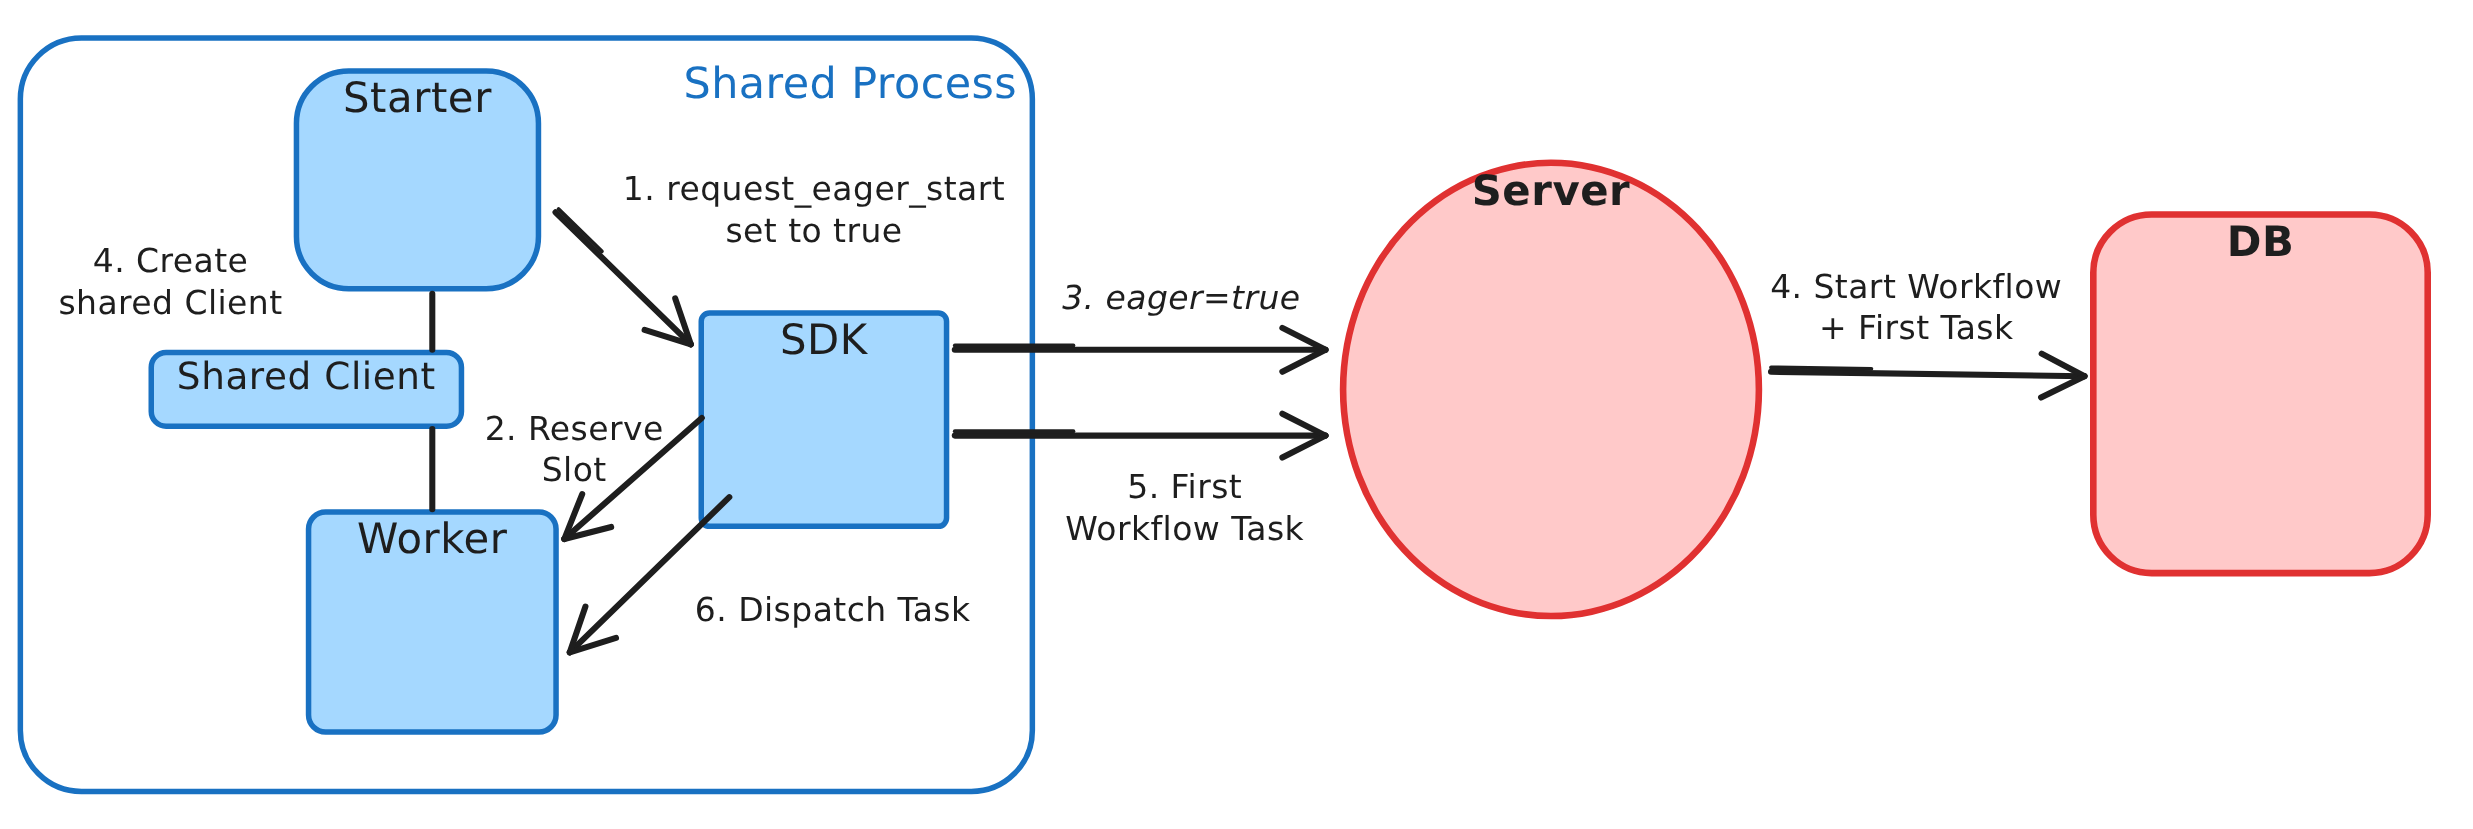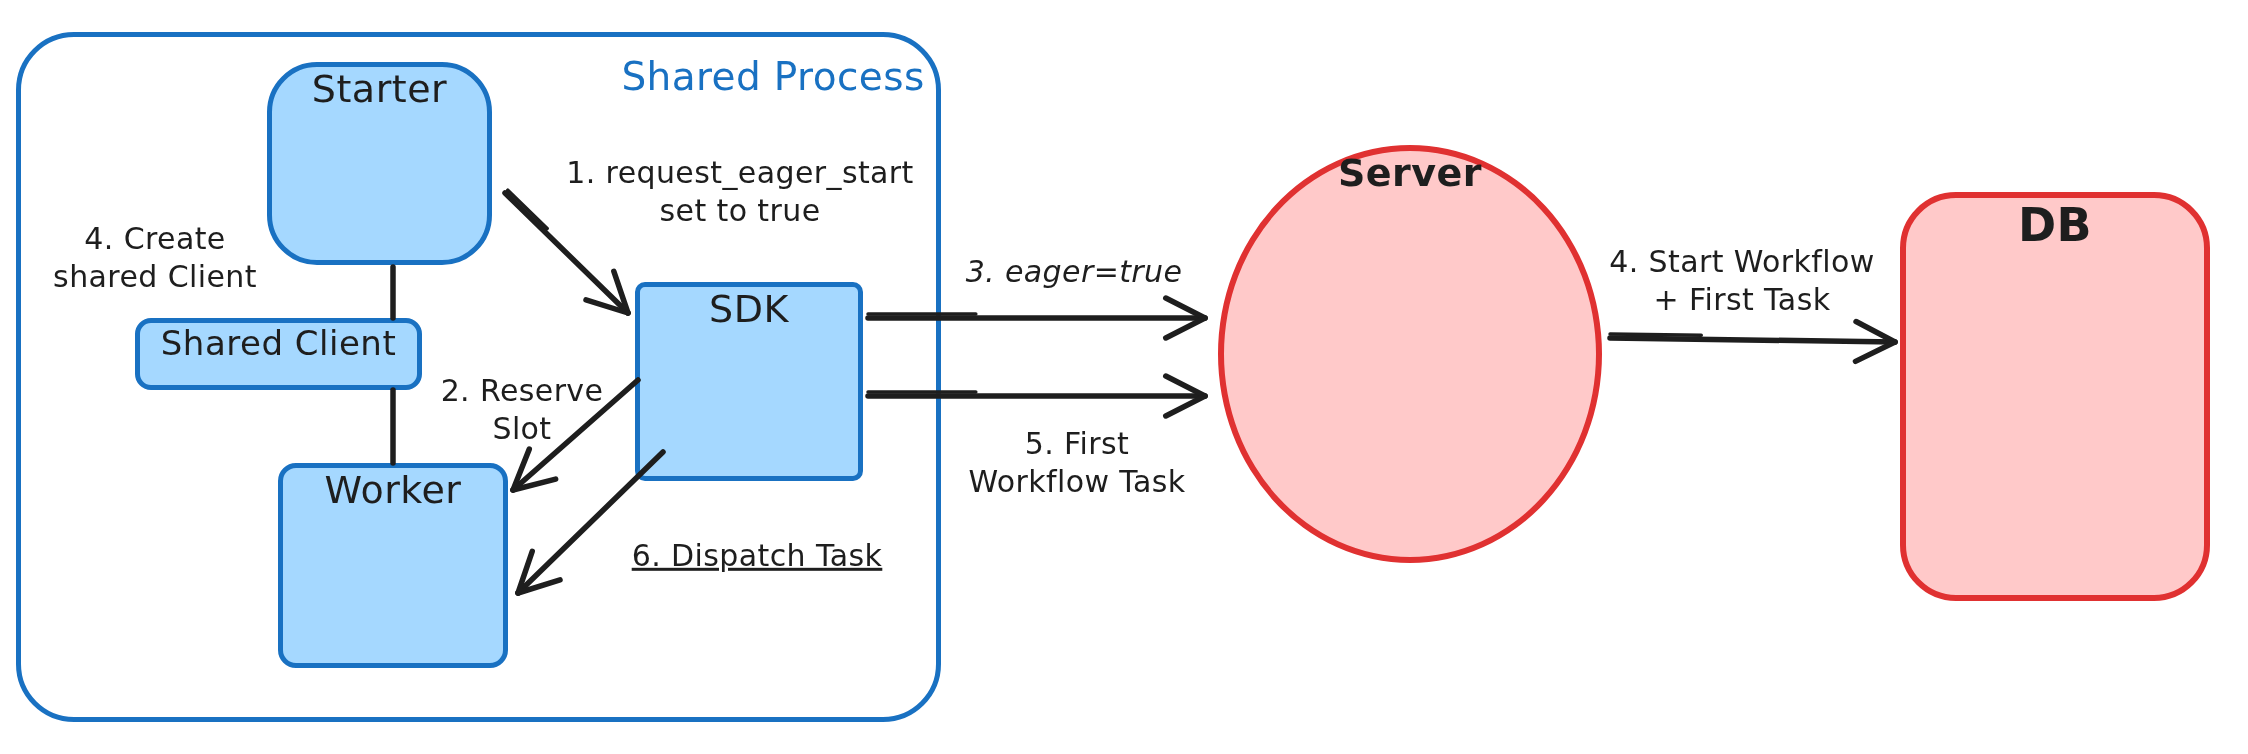--- a/index.html
+++ b/index.html
@@ -31,36 +31,36 @@
   #process-container{
     left:16px;top:32px;width:925px;height:690px;
     border:5px solid var(--blue-stroke);border-radius:58px;
     background:transparent;
   }
   #starter{left:267px;top:62px;width:225px;height:203px;border-radius:50px;font-size:38px;}
   #shared-client{left:135px;top:318px;width:287px;height:72px;border-radius:16px;font-size:34px;}
   #worker{left:278px;top:463px;width:230px;height:205px;border-radius:18px;font-size:38px;}
   #sdk{left:635px;top:242px;width:228px;height:199px;border-radius:10px;font-size:38px;margin-top:40px;}
   #server{left:1218px;top:145px;width:384px;height:418px;border-radius:50%;font-size:38px;}
-  #db{left:1900px;top:192px;width:310px;height:409px;border-radius:56px;font-size:46px;}
+  #db{left:1900px;top:192px;width:310px;height:332px;border-radius:56px;font-size:38px;}
 
   #link-svg{position:absolute;left:0;top:0;pointer-events:none;}
   #link-svg line{stroke:var(--ink);stroke-width:5.5;stroke-linecap:round;fill:none;}
 
   .lbl{
     position:absolute;transform:translate(-50%,-50%);
     white-space:pre-line;text-align:center;
     font-size:30px;line-height:1.28;letter-spacing:0.4px;
     color:var(--ink);
   }
   .lbl.blue{color:var(--blue-stroke);font-size:39px;}
   #note-create{left:155px;top:258px;}
   #note-request{left:740px;top:192px;}
   #note-reserve{left:522px;top:410px;}
-  #note-dispatch{left:757px;top:556px;text-decoration:underline;}
+  #note-dispatch{left:757px;top:556px;}
   #note-eager{left:1074px;top:272px;font-style:italic;}
   #note-first{left:1077px;top:463px;}
   #note-start-wf{left:1742px;top:281px;}
   #shared-process-title{left:773px;top:77px;}
 </style>
 </head>
 <body>
 
 <div class="canvas">
 

